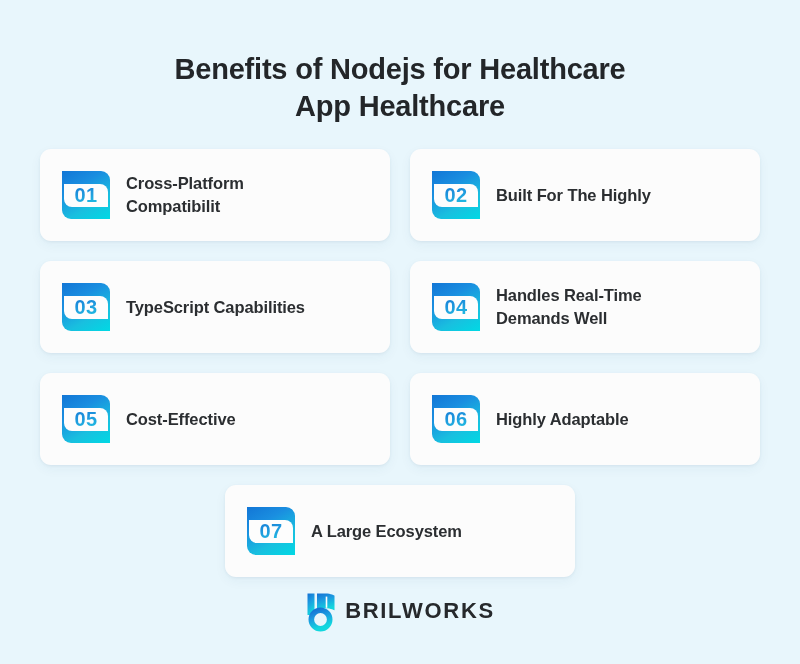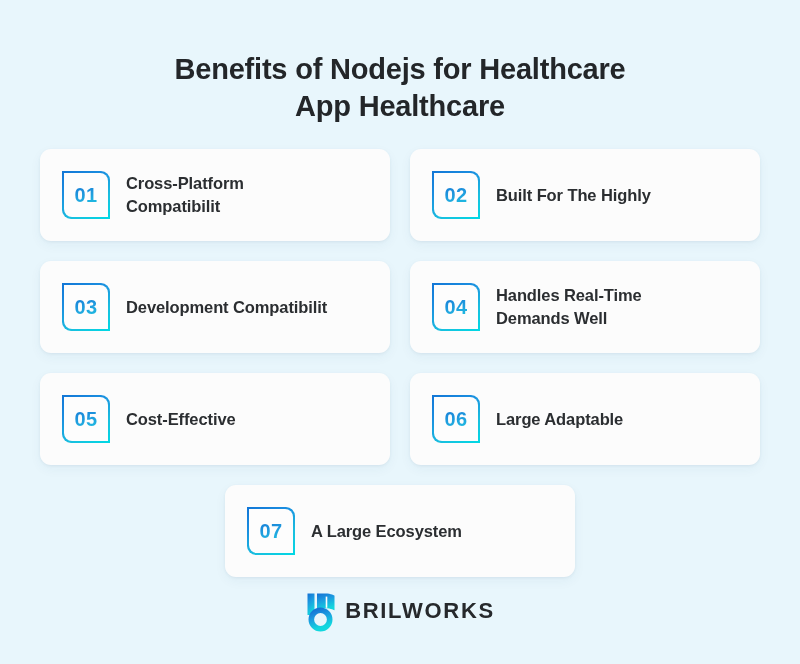--- a/index.html
+++ b/index.html
@@ -71,20 +71,21 @@
   .badge {
     position: relative;
     flex: 0 0 auto;
     width: 48px;
     height: 48px;
     margin-right: 16px;
     border-radius: 0 9px 0 9px;
     background: linear-gradient(150deg, #1276d6 0%, #1a8ee0 32%, #19bfdf 68%, #00d9e4 100%);
     padding: 2px;
     display: flex;
+    align-items: center;
   }
 
   .badge-inner {
     flex: 1;
     background: #fdfdfd;
     border-radius: 0 8px 0 8px;
     display: flex;
     align-items: center;
     justify-content: center;
   }
@@ -171,21 +172,21 @@
       </div>
     </div>
 
     <div class="card">
       <div class="badge">
         <div class="badge-inner">
           <span class="badge-num">03</span>
         </div>
       </div>
       <div class="card-label">
-        <span>Development Compatibilit</span>
+        <span>TypeScript Capabilities</span>
       </div>
     </div>
 
     <div class="card">
       <div class="badge">
         <div class="badge-inner">
           <span class="badge-num">04</span>
         </div>
       </div>
       <div class="card-label">
@@ -205,21 +206,21 @@
       </div>
     </div>
 
     <div class="card">
       <div class="badge">
         <div class="badge-inner">
           <span class="badge-num">06</span>
         </div>
       </div>
       <div class="card-label">
-        <span>Large Adaptable</span>
+        <span>Highly Adaptable</span>
       </div>
     </div>
 
     <div class="row-center">
       <div class="card">
         <div class="badge">
           <div class="badge-inner">
             <span class="badge-num">07</span>
           </div>
         </div>

